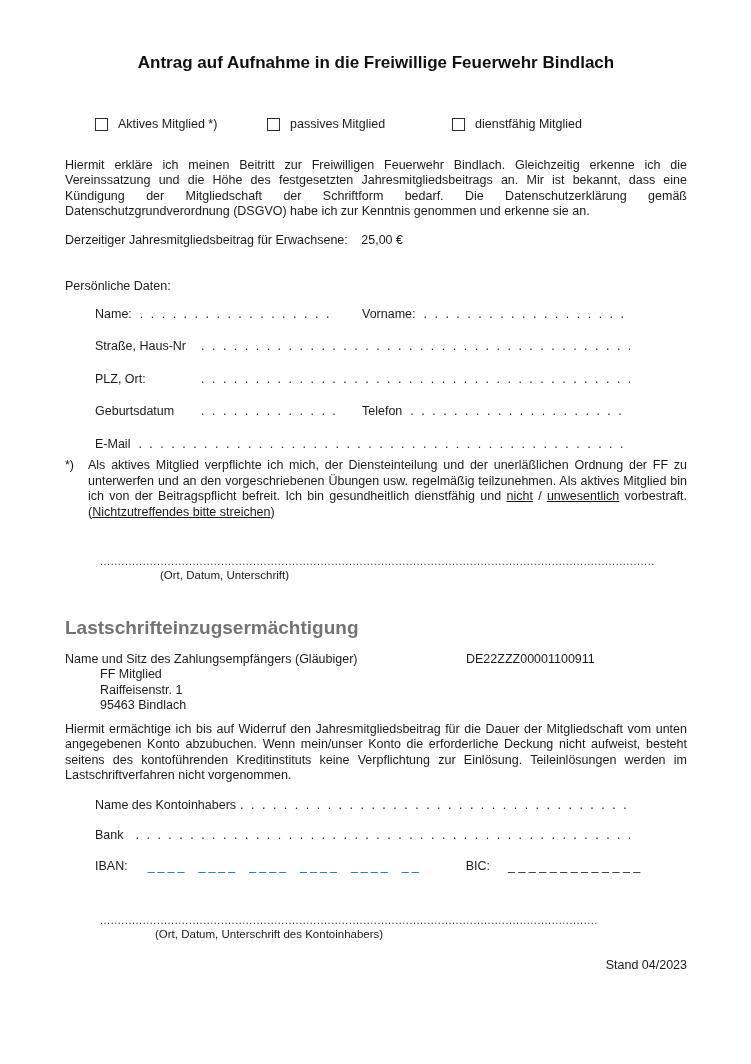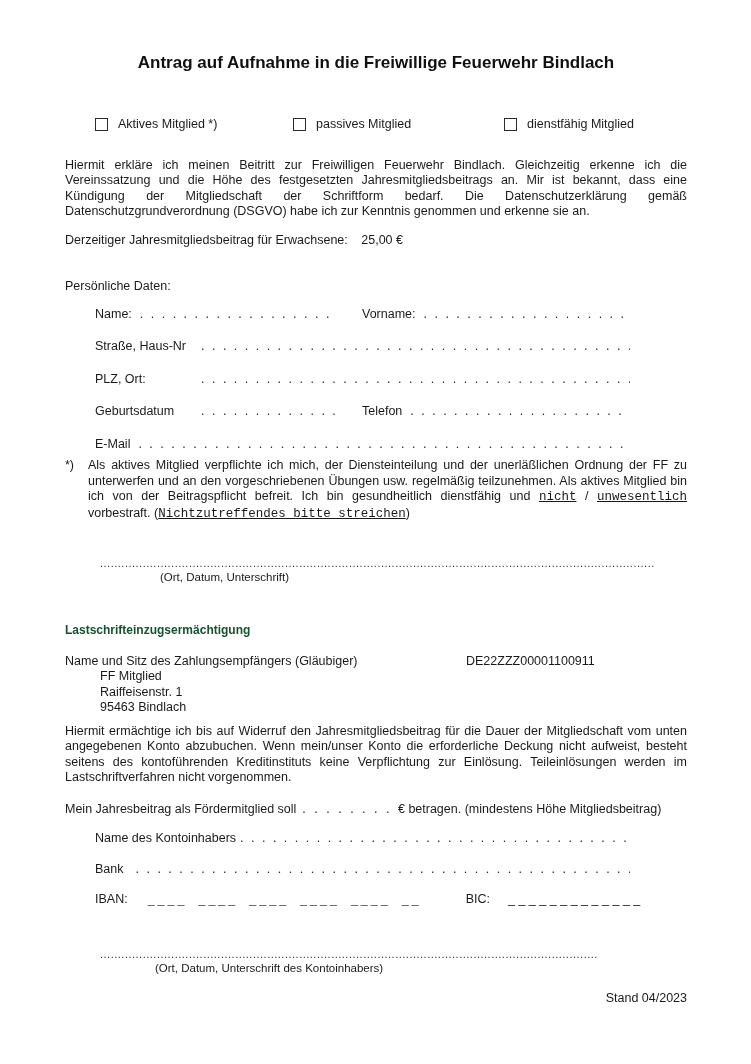--- a/index.html
+++ b/index.html
@@ -8,21 +8,21 @@
     font-family:"Liberation Sans", sans-serif;
     color:#1a1a1a;font-size:12.5px;line-height:15.5px;
   }
   .page{box-sizing:border-box;width:751px;height:1064px;padding:0 64px 0 65px;}
 
   .title{
     font-size:17px;line-height:21px;font-weight:bold;text-align:center;
     margin:52px 0 0 0;color:#111;
   }
 
-  .cb-row{display:flex;margin:44px 0 0 30px;align-items:center;gap:26px;}
+  .cb-row{display:flex;margin:44px 0 0 30px;align-items:center;}
   .cb-item{display:flex;align-items:center;}
   .cb-item.w1{width:172px;}
   .cb-item.w2{width:185px;}
   .checkbox{
     display:inline-block;width:11px;height:11px;border:1.3px solid #2b2b2b;
     margin-right:10px;flex:0 0 auto;background:#fff;
   }
 
   p.body-text{margin:25px 0 0 0;text-align:justify;}
   p.auth-text{margin:8px 0 0 0;text-align:justify;}
@@ -40,34 +40,34 @@
   .flabel{flex:0 0 auto;margin-right:8px;white-space:nowrap;}
   .flabel.fixed{min-width:106px;margin-right:0;}
   .leader{
     flex:1;min-width:0;overflow:hidden;white-space:nowrap;
     letter-spacing:2px;color:#222;
   }
 
   .note{display:flex;margin:6px 0 0 0;}
   .note-marker{flex:0 0 23px;}
   .note-text{flex:1;text-align:justify;margin:0;}
-  .u{text-decoration:underline;font-family:Liberation Mono, monospace;}
+  .u{text-decoration:underline;}
 
   .sig-block{margin-top:36px;}
   .sig-line{
     display:block;overflow:hidden;white-space:nowrap;
     font-size:11px;line-height:10px;height:10px;letter-spacing:0.5px;color:#333;
   }
   .sig-line.first{width:555px;margin-left:35px;}
   .sig-line.second{width:497px;margin-left:35px;}
   .sig-caption{font-size:11.5px;margin-top:2px;}
   .sig-caption.first{margin-left:95px;}
   .sig-caption.second{margin-left:90px;}
 
-  .debit-heading{font-size:12px;line-height:16px;font-weight:bold;margin:36px 0 0 0;color:#14532d;}
+  .debit-heading{font-size:19px;line-height:16px;font-weight:bold;margin:36px 0 0 0;color:#737373;}
 
   .creditor{display:flex;margin-top:16px;gap:41px;}
   .creditor-left{width:360px;flex:0 0 auto;}
   .creditor-addr{margin-left:35px;}
   .creditor-right{flex:1;}
 
   .contribution{margin:16px 0 0 0;white-space:nowrap;}
   .contrib-dots{letter-spacing:2.5px;margin:0 6px;color:#222;}
 
   .bank-fields{margin:14px 0 0 30px;padding-right:57px;}
@@ -169,23 +169,20 @@
       <div class="creditor-addr">Raiffeisenstr. 1</div>
       <div class="creditor-addr">95463 Bindlach</div>
     </div>
     <div class="creditor-right">
       <div>DE22ZZZ00001100911</div>
     </div>
   </div>
 
   <p class="auth-text">Hiermit ermächtige ich bis auf Widerruf den Jahresmitgliedsbeitrag für die Dauer der Mitgliedschaft vom unten angegebenen Konto abzubuchen. Wenn mein/unser Konto die erforderliche Deckung nicht aufweist, besteht seitens des kontoführenden Kreditinstituts keine Verpflichtung zur Einlösung. Teileinlösungen werden im Lastschriftverfahren nicht vorgenommen.</p>
 
-  <p class="contribution">
-    <span>Mein Jahresbeitrag als Fördermitglied soll</span><span class="contrib-dots">. . . . . . . .</span><span>€ betragen. (mindestens Höhe Mitgliedsbeitrag)</span>
-  </p>
 
   <div class="bank-fields">
     <div class="frow">
       <span class="flabel gap14">Name des Kontoinhabers</span>
       <span class="leader">. . . . . . . . . . . . . . . . . . . . . . . . . . . . . . . . . . . . . . . . . . . . . . . . . . . . . . . . . . . . . . . . . . . . . . . . . . . . . . . . . . . . . . . . . . . . . . . . . . . . . . . . . . . . . . . . . . . . . . . . . . . . </span>
     </div>
     <div class="frow">
       <span class="flabel gap12">Bank</span>
       <span class="leader">. . . . . . . . . . . . . . . . . . . . . . . . . . . . . . . . . . . . . . . . . . . . . . . . . . . . . . . . . . . . . . . . . . . . . . . . . . . . . . . . . . . . . . . . . . . . . . . . . . . . . . . . . . . . . . . . . . . . . . . . . . . . </span>
     </div>

